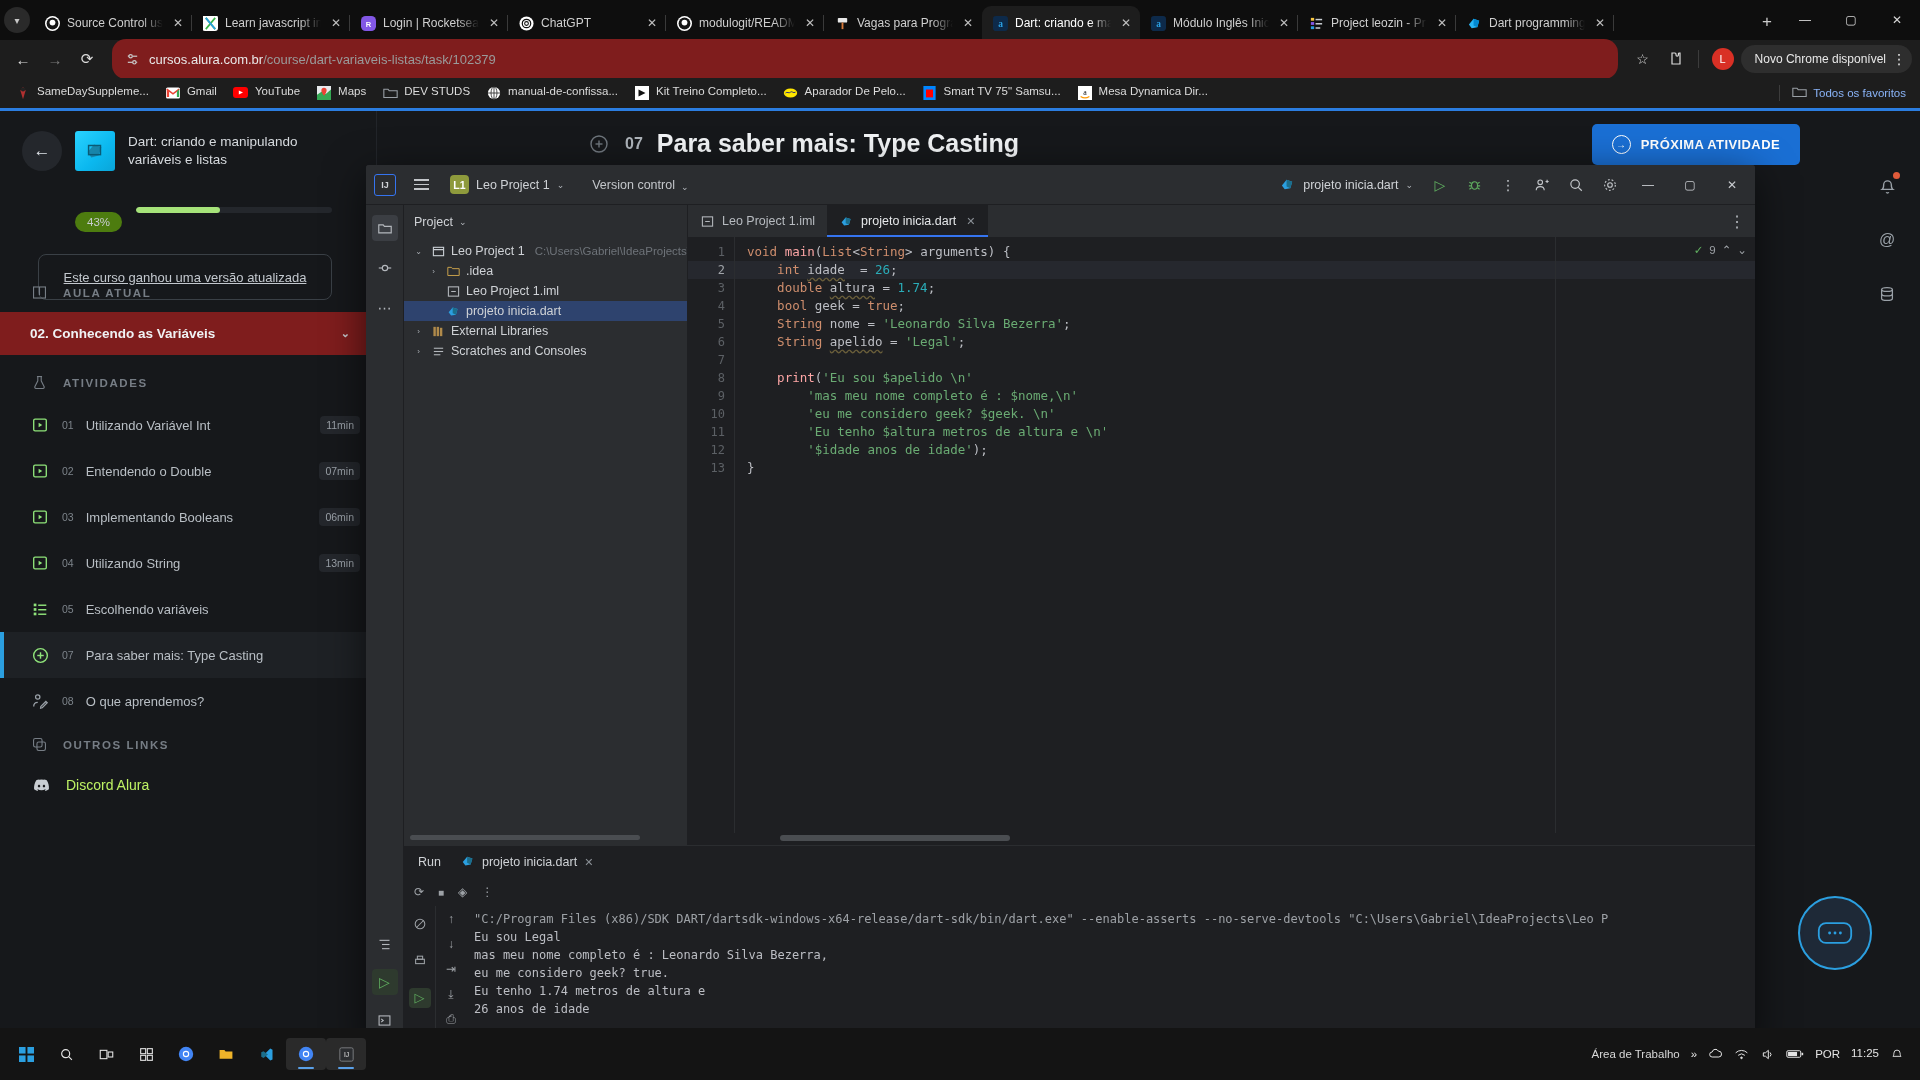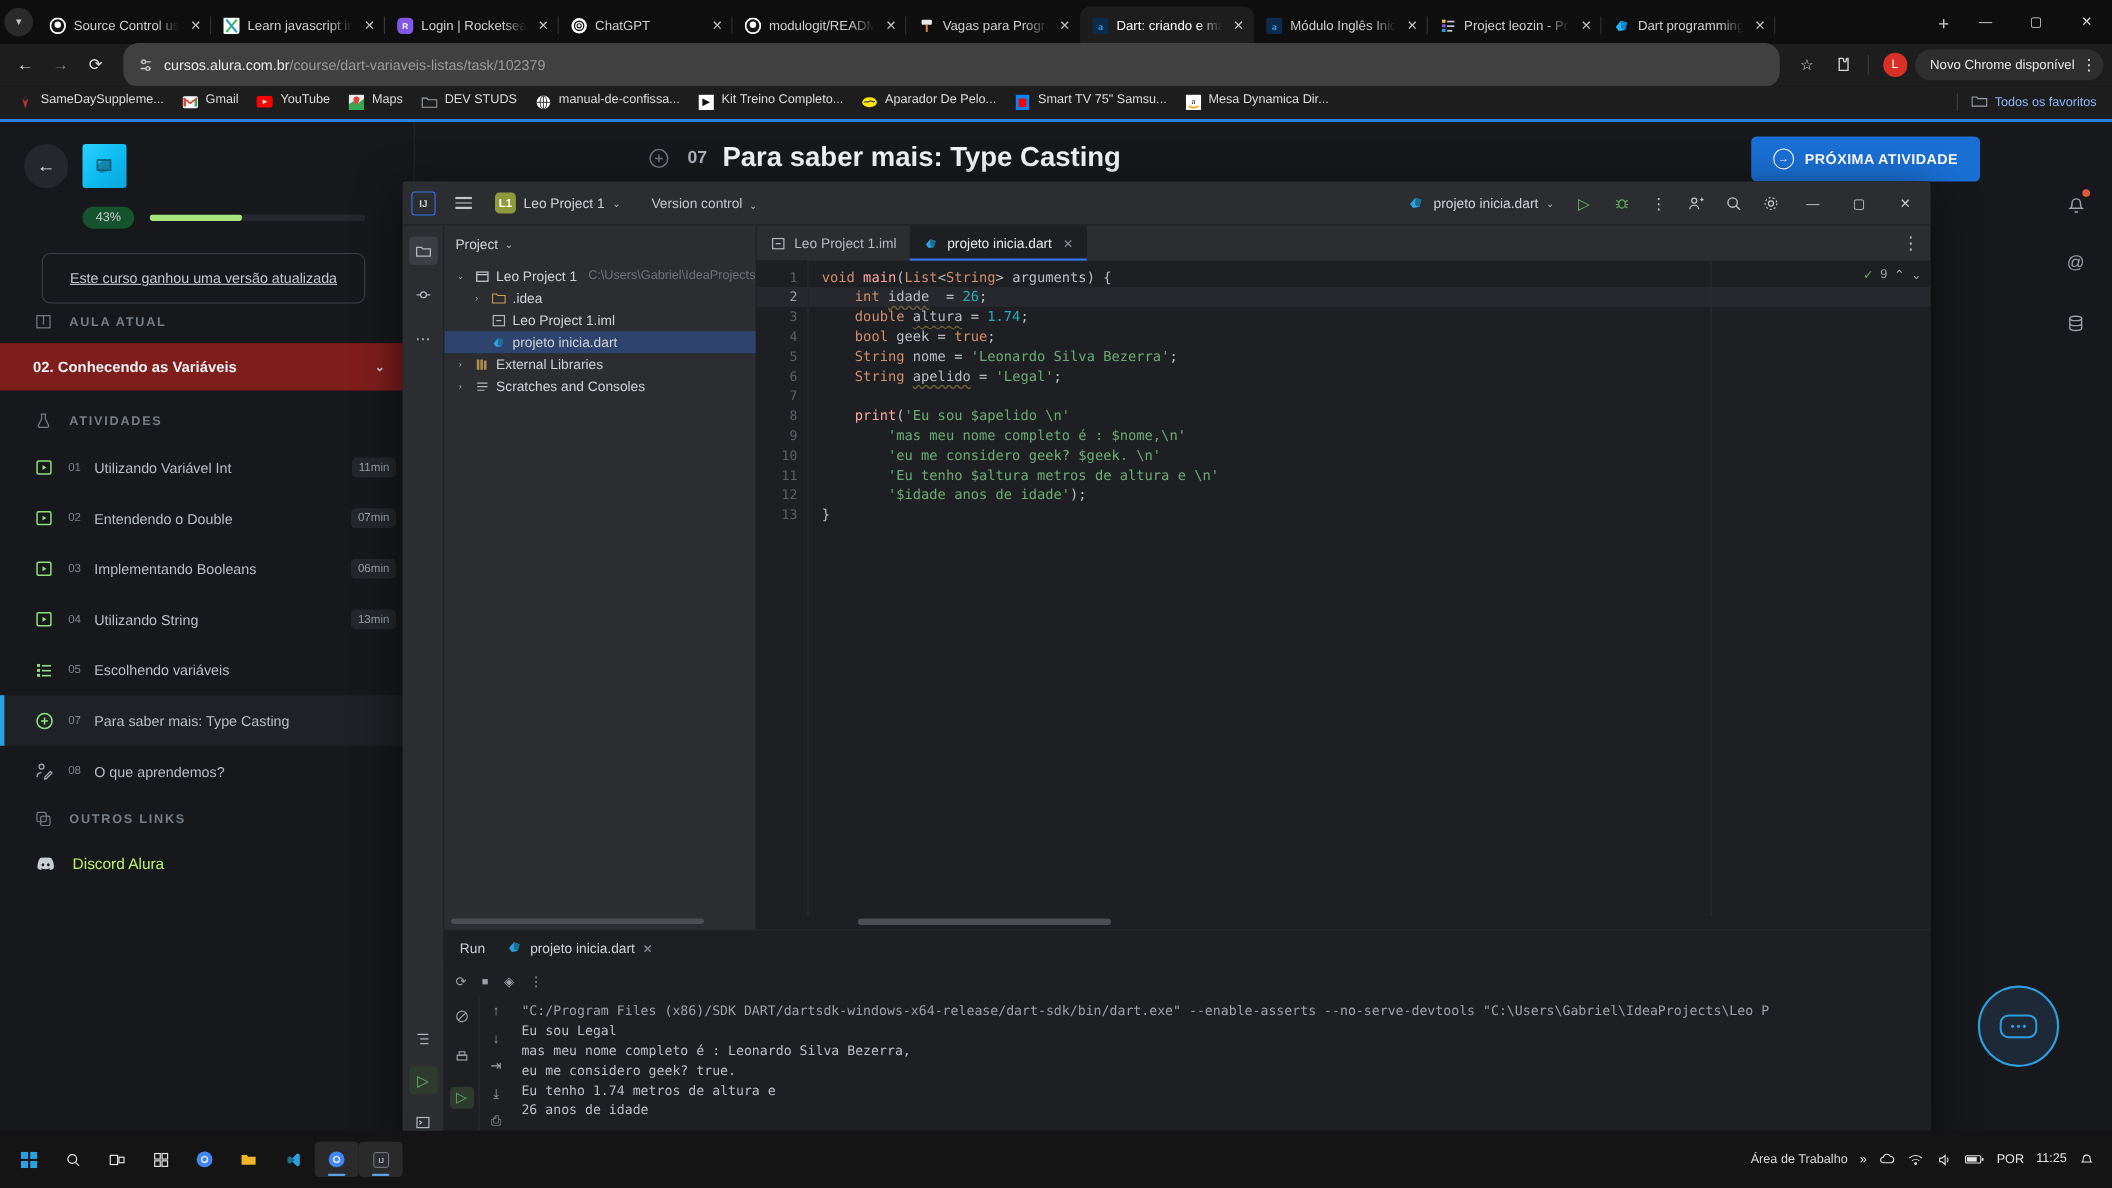--- a/index.html
+++ b/index.html
@@ -55,21 +55,21 @@
   .win-ctrls { display: flex; align-items: center; height: 40px; margin-left: auto; }
   .win-ctrl { width: 46px; height: 40px; display: flex; align-items: center; justify-content: center; color: #d8d8d8; font-size: 12px; }
 
   .chrome-toolbar {
     position: absolute; top: 40px; left: 0; width: 1920px; height: 38px;
     background: #1d1d1d; display: flex; align-items: center; padding: 0 8px; gap: 2px;
   }
   .nav-btn { width: 30px; height: 30px; border-radius: 50%; display: flex; align-items: center; justify-content: center; color: #dcdcdc; font-size: 15px; }
   .nav-btn.dim { color: #7a7a7a; }
   .omnibox {
-    flex: 1; height: 40px; margin: 0 8px; background: #404040; border-radius: 14px;
+    flex: 1; height: 40px; margin: 0 8px; background: #7f1d1d; border-radius: 14px;
     display: flex; align-items: center; padding: 0 12px; gap: 9px;
   }
   .omnibox .site-ico { width: 16px; height: 16px; color: #c8c8c8; font-size: 11px; display:flex; align-items:center; justify-content:center;}
   .omnibox .url { font-size: 13px; color: #9a9a9a; white-space: nowrap; }
   .omnibox .url b { color: #e8e8e8; font-weight: 400; }
   .tb-icon { width: 30px; height: 30px; display: flex; align-items: center; justify-content: center; color: #dcdcdc; font-size: 14px; }
   .profile-chip { width: 22px; height: 22px; border-radius: 50%; background: #d93025; color:#fff; font-size: 11px; display:flex; align-items:center; justify-content:center; margin: 0 5px;}
   .update-pill {
     height: 28px; background: #2e2e2e; border-radius: 14px; display: flex; align-items: center;
     gap: 6px; padding: 0 6px 0 14px; color: #e8e8e8; font-size: 12px; white-space: nowrap;
@@ -102,21 +102,21 @@
     display: flex; align-items: center; justify-content: center; font-size: 17px; flex: 0 0 40px;
   }
   .course-thumb {
     width: 40px; height: 40px; flex: 0 0 40px; border-radius: 3px;
     background: linear-gradient(135deg,#29d2ff 0%,#0bb8ef 60%,#0aa5d8 100%);
     display: flex; align-items: center; justify-content: center;
   }
   .course-thumb .dartglyph { width: 22px; height: 22px; }
   .course-title { font-size: 13.5px; color: #d6dade; line-height: 1.35; padding-top: 2px; }
   .progress-row { display: flex; align-items: center; gap: 14px; margin: 17px 0 0 53px; }
-  .progress-pct { background: #14532d; border-radius: 12px; padding: 4px 12px; font-size: 11.5px; color: #c8ccd1; }
+  .progress-pct { background: #4d7c0f; border-radius: 12px; padding: 4px 12px; font-size: 11.5px; color: #c8ccd1; margin-top: 24px; }
   .progress-track { flex: 1; height: 6px; border-radius: 3px; background: #24272c; margin-right: 22px; overflow: hidden; }
   .progress-fill { height: 100%; border-radius: 3px; background: #a6e37a; }
   .update-banner {
     margin: 22px 22px 0 16px; border: 1px solid #3a4046; border-radius: 8px;
     padding: 13px 10px; text-align: center;
   }
   .update-banner a { color: #c3c8ce; font-size: 13px; text-decoration: underline; }
 
   .side-scroll { position: absolute; top: 154px; left: 0; right: 0; bottom: 0; overflow: hidden; }
   .sec-head {
@@ -542,20 +542,21 @@
     <div class="alura-side">
       <div class="course-head">
         <div class="course-head-row">
           <div class="back-circle">←</div>
           <div class="course-thumb">
             <svg class="dartglyph" viewBox="0 0 24 24" fill="none" stroke="#0a5a75" stroke-width="1.6">
               <path d="M4 13L11 5l8 3-3 9-8 2z" fill="#1b6e8c" stroke="none" opacity=".7"></path>
               <rect x="5" y="6" width="13" height="10" fill="none"></rect>
             </svg>
           </div>
+          <div class="course-title">Dart: criando e manipulando variáveis e listas</div>
         </div>
         <div class="progress-row">
           <div class="progress-pct">43%</div>
           <div class="progress-track">
             <div class="progress-fill" id="progress-fill" style="width: 43%;"></div>
           </div>
         </div>
         <div class="update-banner">
           <a>Este curso ganhou uma versão atualizada</a>
         </div>

